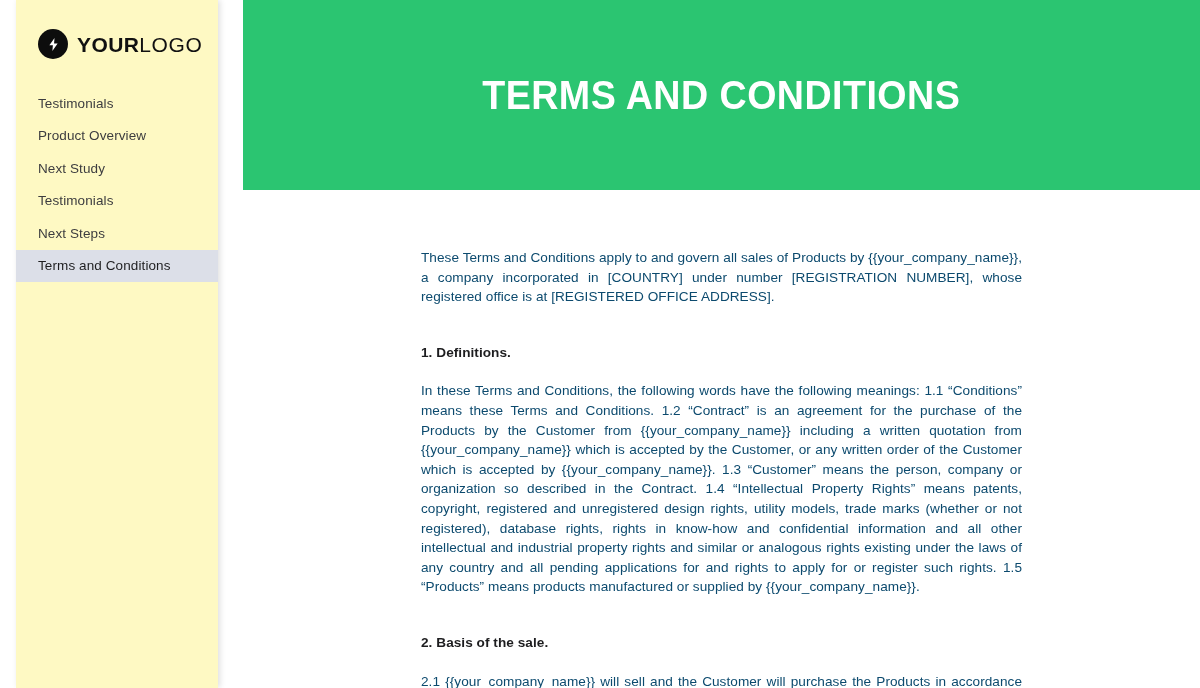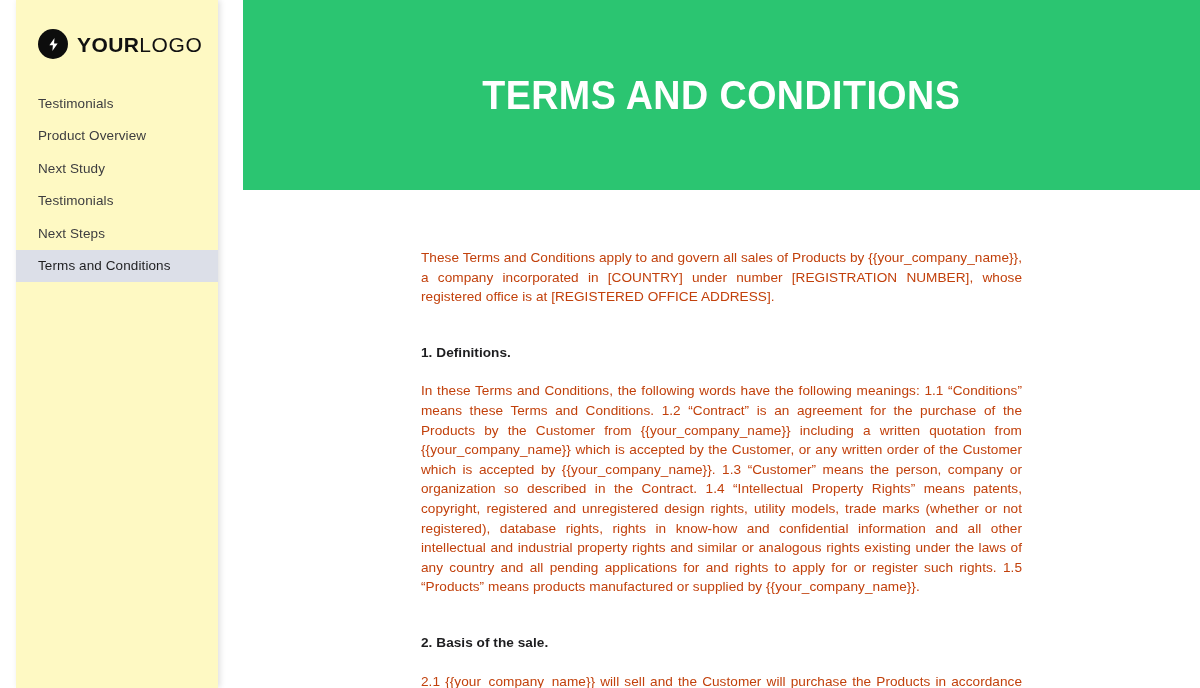--- a/index.html
+++ b/index.html
@@ -116,21 +116,21 @@
 
   #doc-body {
     padding: 58px 0 0 0;
     width: 601px;
     margin-left: 178px;
   }
 
   .doc-para {
     font-size: 13.6px;
     line-height: 19.6px;
-    color: #c2410c;
+    color: #0c4a6e;
     text-align: justify;
     text-justify: inter-word;
     letter-spacing: 0.05px;
     margin-bottom: 19px;
   }
 
   .doc-head {
     font-size: 13.6px;
     line-height: 19.6px;
     font-weight: 700;

